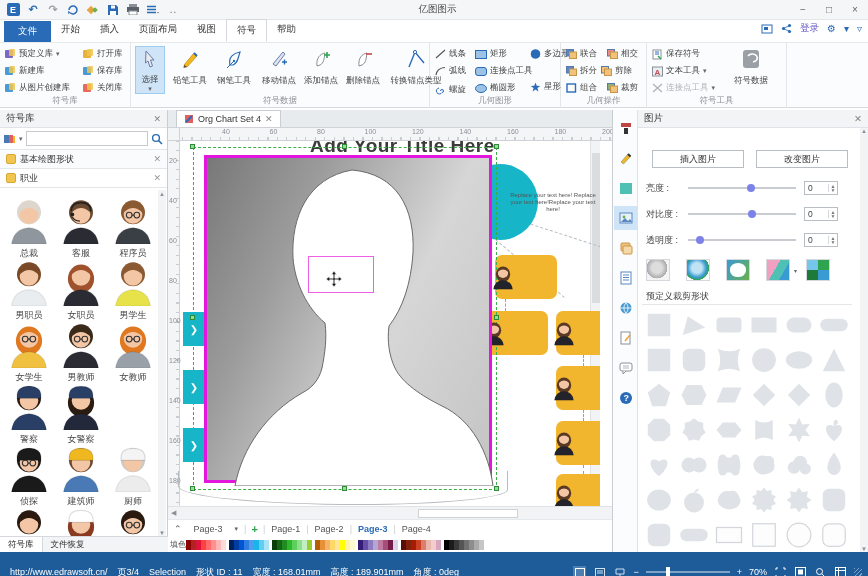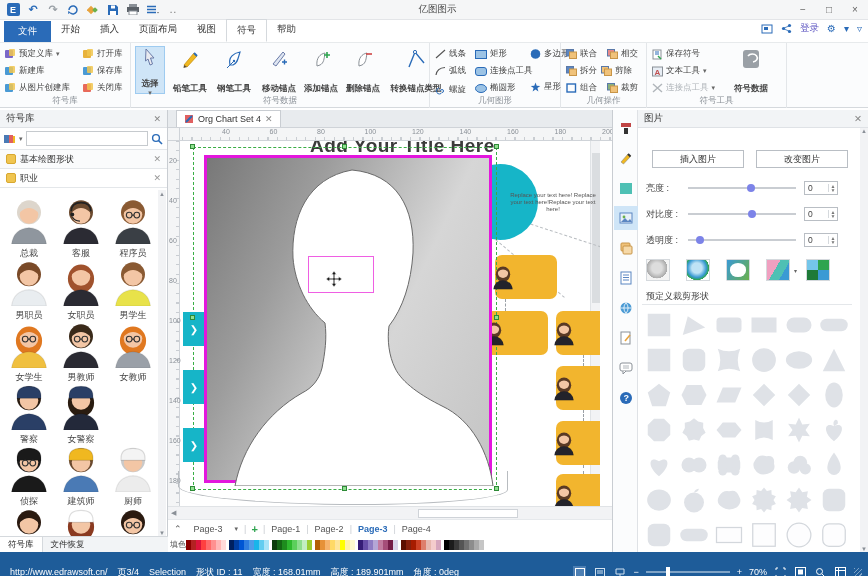--- a/index.html
+++ b/index.html
@@ -21,21 +21,21 @@
   #tabrow-right .ti{color:#2a6bb8;font-size:10px;display:flex;align-items:center;}
   #login-link{color:#5b53c0;font-size:9.5px;}
   
   #ribbon{position:absolute;left:0;top:42px;width:868px;height:66px;background:#fbfcfd;border-bottom:1px solid #d5d9dd;border-top:1px solid #e7eaec;}
   .rgroup{position:absolute;top:0;height:65px;border-right:1px solid #e3e6e9;}
   .rgroup .glabel{position:absolute;bottom:1px;width:100%;text-align:center;color:#8a9097;font-size:8.5px;}
   .small-item{position:absolute;height:16px;display:flex;align-items:center;gap:3px;font-size:8.5px;color:#444;white-space:nowrap;}
   .big-btn{position:absolute;top:3px;height:48px;display:flex;flex-direction:column;align-items:center;justify-content:flex-start;font-size:8.5px;color:#444;text-align:center;}
   .big-btn .bicon{height:26px;display:flex;align-items:center;justify-content:center;}
   .big-btn.sel{background:#cfe5f7;border:1px solid #9ecbf0;}
-  .big-btn .blabel{line-height:9px;margin-top:12px;font-weight:bold;}
+  .big-btn .blabel{line-height:9px;margin-top:4px;}
   .dis{color:#b0b5ba;}
   .caret{font-size:7px;color:#666;}
   
   #main{position:absolute;left:0;top:110px;width:868px;height:442px;background:#fff;}
   
   #leftpanel{position:absolute;left:0;top:0;width:168px;height:442px;border-right:1px solid #c9cdd2;background:#fff;}
   .pane-head{height:18px;background:#f2f4f6;border-bottom:1px solid #dfe2e6;display:flex;align-items:center;padding:0 6px;font-size:9.5px;color:#333;}
   .pane-head .x{margin-left:auto;color:#888;font-size:9px;}
   #libsearch{height:22px;display:flex;align-items:center;gap:3px;padding:0 4px;border-bottom:1px solid #e4e7ea;}
   #libsearch input{flex:1;height:15px;border:1px solid #c6cace;font-size:8.5px;padding:0 3px;}

